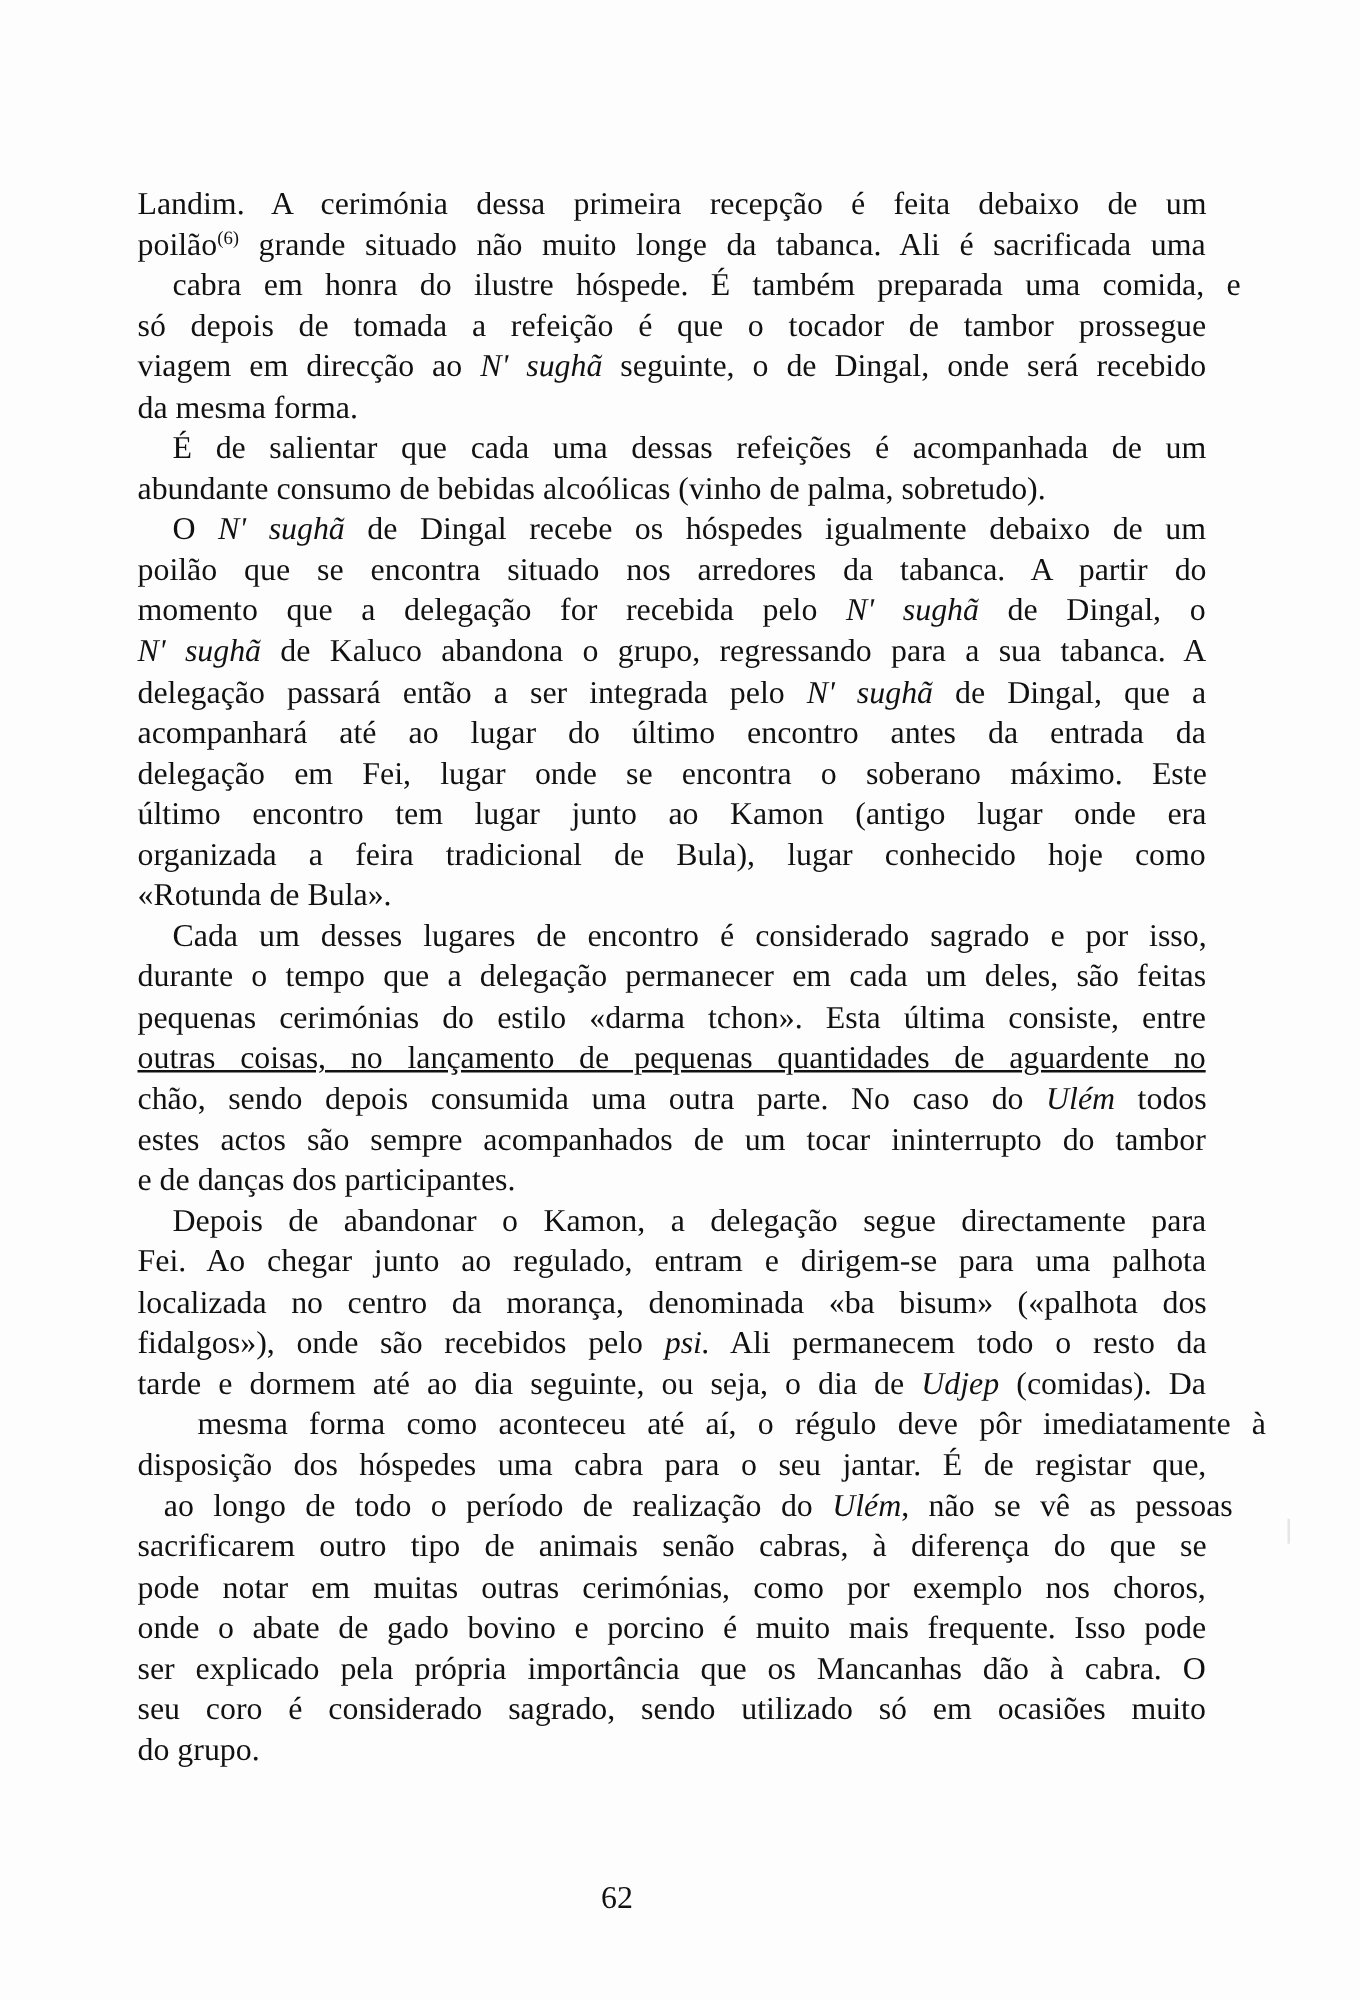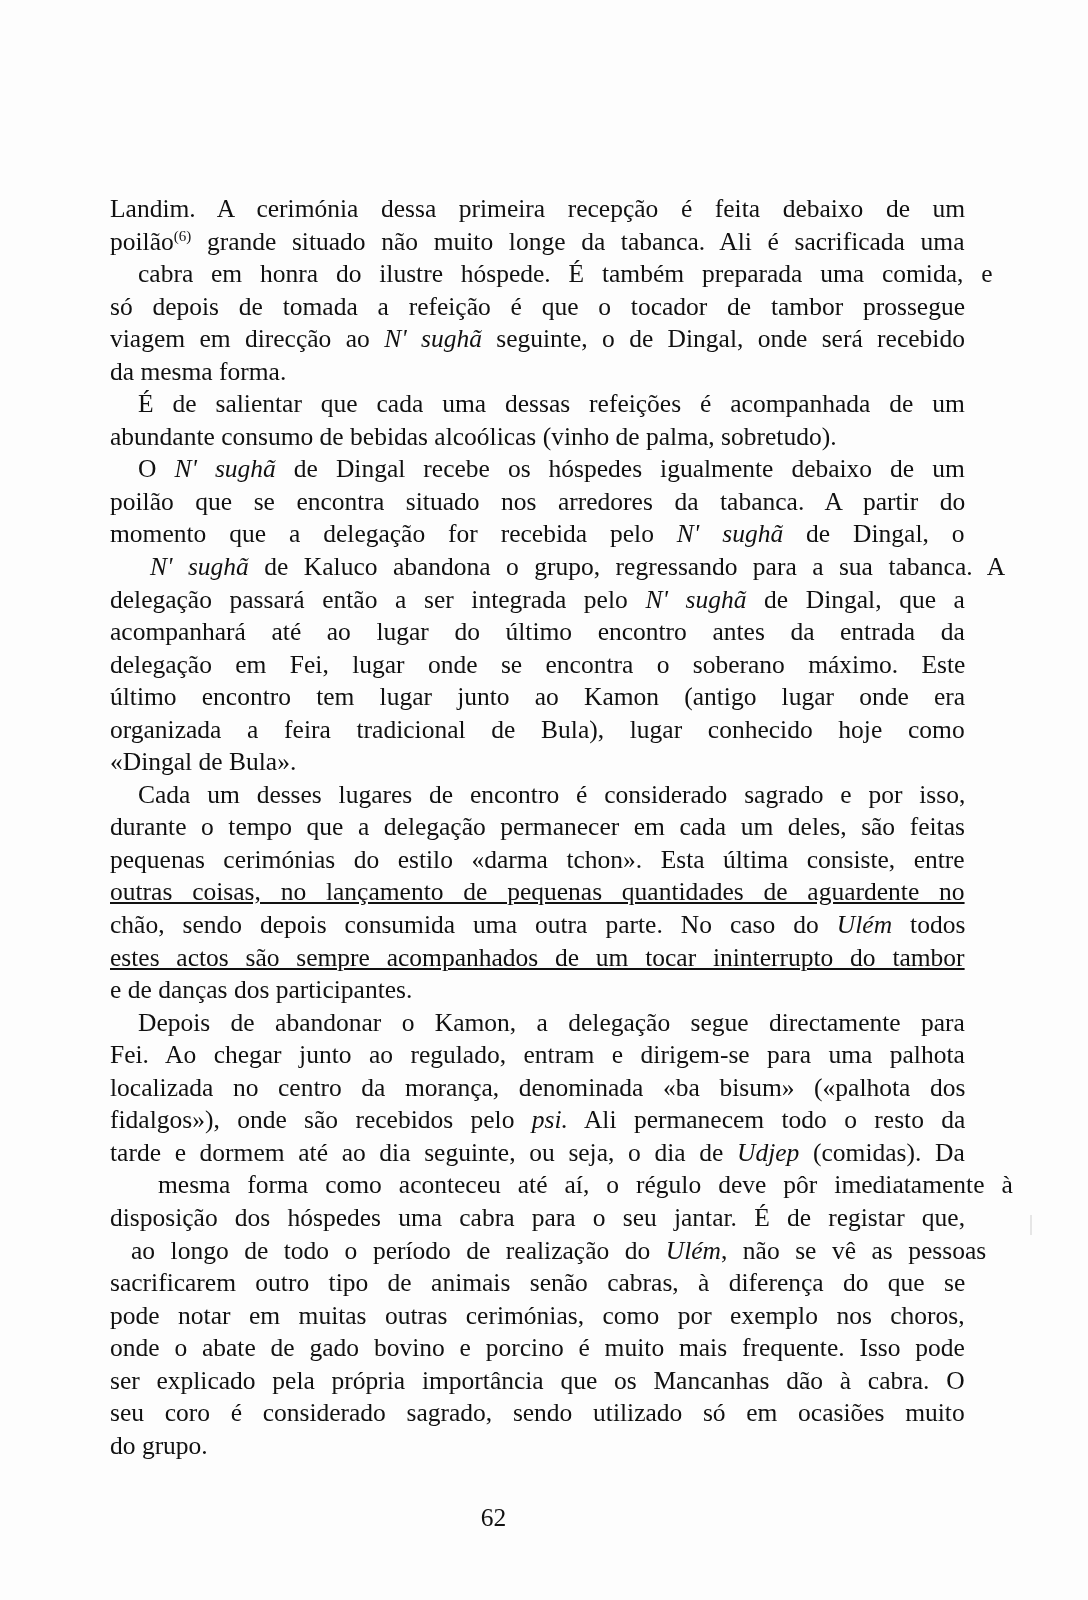--- a/index.html
+++ b/index.html
@@ -67,50 +67,50 @@
     width: 2px;
     background: #e6e6e6;
   }
 </style>
 </head>
 <body>
 
 <div class="page">
   <div class="text-block" id="text-block">
       <div>
-        <span class="line" style="display: block; word-spacing: 16.2px; text-align-last: left; text-align: left; margin-top: 46px;"><span class="seg">Landim. A cerimónia dessa primeira recepção é feita debaixo de um</span></span>
+        <span class="line" style="display: block; word-spacing: 16.2px; text-align-last: left; text-align: left;"><span class="seg">Landim. A cerimónia dessa primeira recepção é feita debaixo de um</span></span>
         <span class="line" style="display: block; word-spacing: 9.27px; text-align-last: left; text-align: left;"><span class="seg">poilão</span><sup>(6)</sup><span class="seg"> grande situado não muito longe da tabanca. Ali é sacrificada uma</span></span>
         <span class="line" style="display: block; word-spacing: 11.45px; text-align-last: left; text-align: left; margin-left: 28px;"><span class="seg">cabra em honra do ilustre hóspede. É também preparada uma comida, e</span></span>
         <span class="line" style="display: block; word-spacing: 13.42px; text-align-last: left; text-align: left;"><span class="seg">só depois de tomada a refeição é que o tocador de tambor prossegue</span></span>
         <span class="line" style="display: block; word-spacing: 8px; text-align-last: left; text-align: left;"><span class="seg">viagem em direcção ao </span><i>N' sughã</i><span class="seg"> seguinte, o de Dingal, onde será recebido</span></span>
         <span class="line last"><span class="seg">da mesma forma.</span></span>
       </div>
       <div>
         <span class="line indent" style="display: block; word-spacing: 12.55px; text-align-last: left; text-align: left;"><span class="seg">É de salientar que cada uma dessas refeições é acompanhada de um</span></span>
         <span class="line last"><span class="seg">abundante consumo de bebidas alcoólicas (vinho de palma, sobretudo).</span></span>
       </div>
       <div>
         <span class="line indent" style="display: block; word-spacing: 11.64px; text-align-last: left; text-align: left;"><span class="seg">O </span><i>N' sughã</i><span class="seg"> de Dingal recebe os hóspedes igualmente debaixo de um</span></span>
         <span class="line" style="display: block; word-spacing: 15.18px; text-align-last: left; text-align: left;"><span class="seg">poilão que se encontra situado nos arredores da tabanca. A partir do</span></span>
         <span class="line" style="display: block; word-spacing: 16.55px; text-align-last: left; text-align: left;"><span class="seg">momento que a delegação for recebida pelo </span><i>N' sughã</i><span class="seg"> de Dingal, o</span></span>
-        <span class="line" style="display: block; word-spacing: 9.08px; text-align-last: left; text-align: right; margin-left: 40px;"><i>N' sughã</i><span class="seg"> de Kaluco abandona o grupo, regressando para a sua tabanca. A</span></span>
+        <span class="line" style="display: block; word-spacing: 9.08px; text-align-last: left; text-align: right;"><i>N' sughã</i><span class="seg"> de Kaluco abandona o grupo, regressando para a sua tabanca. A</span></span>
         <span class="line" style="display: block; word-spacing: 11.25px; text-align-last: left; text-align: left;"><span class="seg">delegação passará então a ser integrada pelo </span><i>N' sughã</i><span class="seg"> de Dingal, que a</span></span>
         <span class="line" style="display: block; word-spacing: 19.2px; text-align-last: left; text-align: left;"><span class="seg">acompanhará até ao lugar do último encontro antes da entrada da</span></span>
         <span class="line" style="display: block; word-spacing: 17px; text-align-last: left; text-align: left;"><span class="seg">delegação em Fei, lugar onde se encontra o soberano máximo. Este</span></span>
         <span class="line" style="display: block; word-spacing: 18.8px; text-align-last: left; text-align: left;"><span class="seg">último encontro tem lugar junto ao Kamon (antigo lugar onde era</span></span>
         <span class="line" style="display: block; word-spacing: 19.33px; text-align-last: left; text-align: left;"><span class="seg">organizada a feira tradicional de Bula), lugar conhecido hoje como</span></span>
-        <span class="line last"><span class="seg">«Dingal de Bula».</span></span>
+        <span class="line last"><span class="seg">«Rotunda de Bula».</span></span>
       </div>
       <div>
         <span class="line indent" style="display: block; word-spacing: 10.45px; text-align-last: left; text-align: left;"><span class="seg">Cada um desses lugares de encontro é considerado sagrado e por isso,</span></span>
         <span class="line" style="display: block; word-spacing: 8.17px; text-align-last: left; text-align: left;"><span class="seg">durante o tempo que a delegação permanecer em cada um deles, são feitas</span></span>
         <span class="line" style="display: block; word-spacing: 12.11px; text-align-last: left; text-align: left;"><span class="seg">pequenas cerimónias do estilo «darma tchon». Esta última consiste, entre</span></span>
         <span class="line" style="display: block; word-spacing: 13.44px; text-align-last: left; text-align: left; text-decoration: underline;"><span class="seg">outras coisas, no lançamento de pequenas quantidades de aguardente no</span></span>
         <span class="line" style="display: block; word-spacing: 11.64px; text-align-last: left; text-align: left;"><span class="seg">chão, sendo depois consumida uma outra parte. No caso do </span><i>Ulém</i><span class="seg"> todos</span></span>
-        <span class="line" style="display: block; word-spacing: 10.4px; text-align-last: left; text-align: center; text-decoration: underline;"><span class="seg">estes actos são sempre acompanhados de um tocar ininterrupto do tambor</span></span>
+        <span class="line" style="display: block; word-spacing: 10.4px; text-align-last: left; text-align: center;"><span class="seg">estes actos são sempre acompanhados de um tocar ininterrupto do tambor</span></span>
         <span class="line last"><span class="seg">e de danças dos participantes.</span></span>
       </div>
       <div>
         <span class="line indent" style="display: block; word-spacing: 14px; text-align-last: left; text-align: left;"><span class="seg">Depois de abandonar o Kamon, a delegação segue directamente para</span></span>
         <span class="line" style="display: block; word-spacing: 11.09px; text-align-last: left; text-align: left;"><span class="seg">Fei. Ao chegar junto ao regulado, entram e dirigem-se para uma palhota</span></span>
         <span class="line" style="display: block; word-spacing: 13.22px; text-align-last: left; text-align: left;"><span class="seg">localizada no centro da morança, denominada «ba bisum» («palhota dos</span></span>
         <span class="line" style="display: block; word-spacing: 11px; text-align-last: left; text-align: left;"><span class="seg">fidalgos»), onde são recebidos pelo </span><i>psi.</i><span class="seg"> Ali permanecem todo o resto da</span></span>
         <span class="line" style="display: block; word-spacing: 7.29px; text-align-last: left; text-align: left;"><span class="seg">tarde e dormem até ao dia seguinte, ou seja, o dia de </span><i>Udjep</i><span class="seg"> (comidas). Da</span></span>
         <span class="line" style="display: block; word-spacing: 10.64px; text-align-last: left; text-align: right; margin-left: 48px;"><span class="seg">mesma forma como aconteceu até aí, o régulo deve pôr imediatamente à</span></span>
         <span class="line" style="display: block; word-spacing: 10.83px; text-align-last: left; text-align: left;"><span class="seg">disposição dos hóspedes uma cabra para o seu jantar. É de registar que,</span></span>

